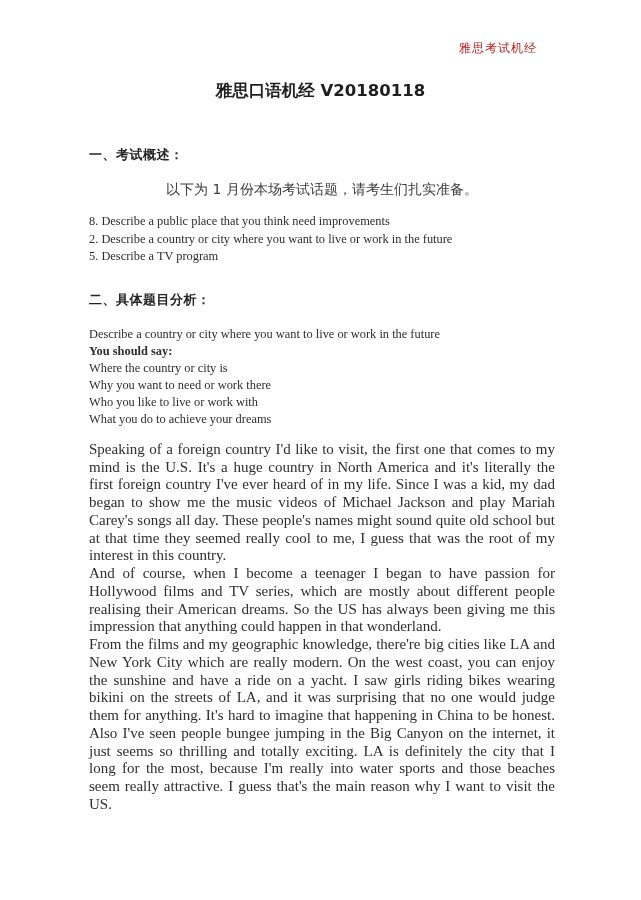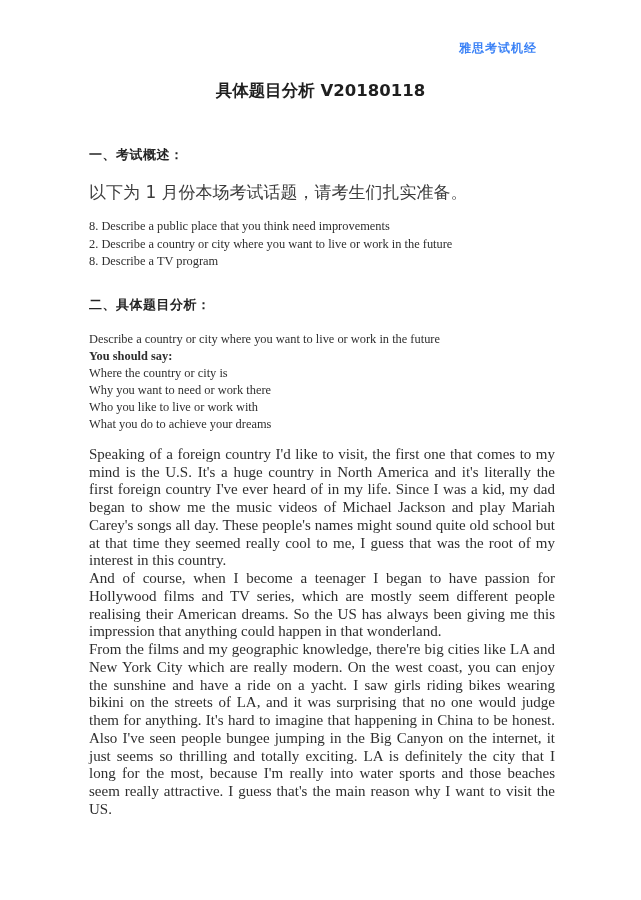--- a/index.html
+++ b/index.html
@@ -15,23 +15,22 @@
     color: #333333;
     overflow: hidden;
     font-family: "Liberation Serif", serif;
   }
   .doc-header {
     position: absolute;
     top: 40px;
     right: 104px;
     font-family: "DejaVu Sans", sans-serif;
     font-size: 12px;
-    color: #3b82f6;
+    color: #b91c1c;
     letter-spacing: 1px;
-    font-weight: bold;
   }
   .doc-title {
     position: absolute;
     top: 80px;
     left: 0;
     width: 100%;
     text-align: center;
     font-family: "DejaVu Sans", sans-serif;
     font-weight: bold;
     font-size: 16.5px;
@@ -46,23 +45,24 @@
   .section-heading {
     font-family: "DejaVu Sans", sans-serif;
     font-weight: bold;
     font-size: 13px;
     color: #242424;
     margin: 0 0 17px 0;
     letter-spacing: 0.5px;
   }
   .intro-line {
     font-family: "DejaVu Sans", sans-serif;
-    font-size: 17px;
+    font-size: 14px;
     color: #3c3c3c;
     margin: 0 0 14px 0;
+    text-align: center;
   }
   .topic-list {
     list-style: none;
     margin: 0 0 25px 0;
     padding: 0;
   }
   .topic-list li {
     font-size: 12.4px;
     line-height: 17.6px;
     color: #2e2e2e;
@@ -93,47 +93,47 @@
     color: #2e2e2e;
   }
 </style>
 </head>
 <body>
 
 <div class="page">
 
   <div class="doc-header">雅思考试机经</div>
 
-  <div class="doc-title">具体题目分析 V20180118</div>
+  <div class="doc-title">雅思口语机经 V20180118</div>
 
   <div class="content">
 
     <h2 class="section-heading">一、考试概述：</h2>
 
     <p class="intro-line">以下为 1 月份本场考试话题，请考生们扎实准备。</p>
 
     <ul class="topic-list">
       <li>8. Describe a public place that you think need improvements</li>
       <li>2. Describe a country or city where you want to live or work in the future</li>
-      <li>8. Describe a TV program</li>
+      <li>5. Describe a TV program</li>
     </ul>
 
     <div class="section2">
       <h2 class="section-heading">二、具体题目分析：</h2>
 
       <div class="cue-card">
         <p class="cue-line">Describe a country or city where you want to live or work in the future</p>
         <p class="cue-line bold">You should say:</p>
         <p class="cue-line">Where the country or city is</p>
         <p class="cue-line">Why you want to need or work there</p>
         <p class="cue-line">Who you like to live or work with</p>
         <p class="cue-line">What you do to achieve your dreams</p>
       </div>
 
       <div class="answer">
         <p>Speaking of a foreign country I'd like to visit, the first one that comes to my mind is the U.S. It's a huge country in North America and it's literally the first foreign country I've ever heard of in my life. Since I was a kid, my dad began to show me the music videos of Michael Jackson and play Mariah Carey's songs all day. These people's names might sound quite old school but at that time they seemed really cool to me, I guess that was the root of my interest in this country.</p>
-        <p>And of course, when I become a teenager I began to have passion for Hollywood films and TV series, which are mostly seem different people realising their American dreams. So the US has always been giving me this impression that anything could happen in that wonderland.</p>
+        <p>And of course, when I become a teenager I began to have passion for Hollywood films and TV series, which are mostly about different people realising their American dreams. So the US has always been giving me this impression that anything could happen in that wonderland.</p>
         <p>From the films and my geographic knowledge, there're big cities like LA and New York City which are really modern. On the west coast, you can enjoy the sunshine and have a ride on a yacht. I saw girls riding bikes wearing bikini on the streets of LA, and it was surprising that no one would judge them for anything. It's hard to imagine that happening in China to be honest. Also I've seen people bungee jumping in the Big Canyon on the internet, it just seems so thrilling and totally exciting. LA is definitely the city that I long for the most, because I'm really into water sports and those beaches seem really attractive. I guess that's the main reason why I want to visit the US.</p>
       </div>
     </div>
 
   </div>
 </div>
 
 </body></html>

